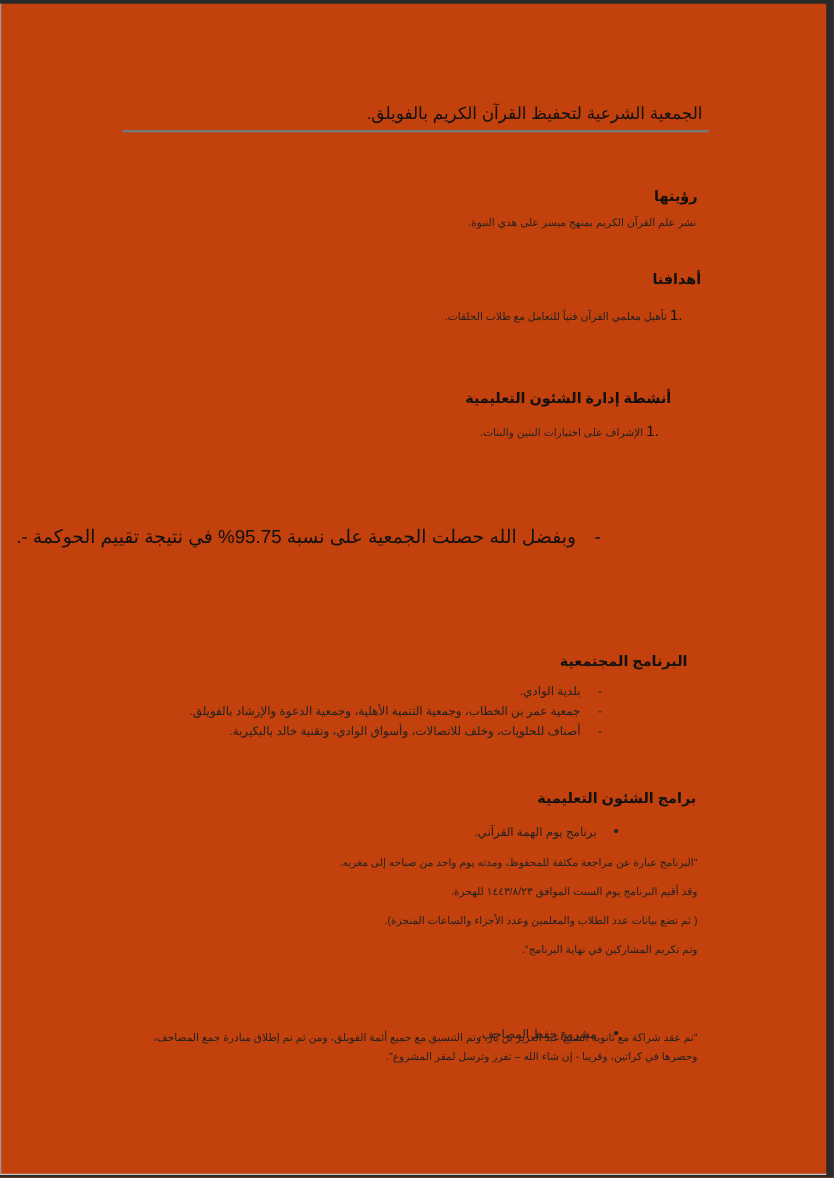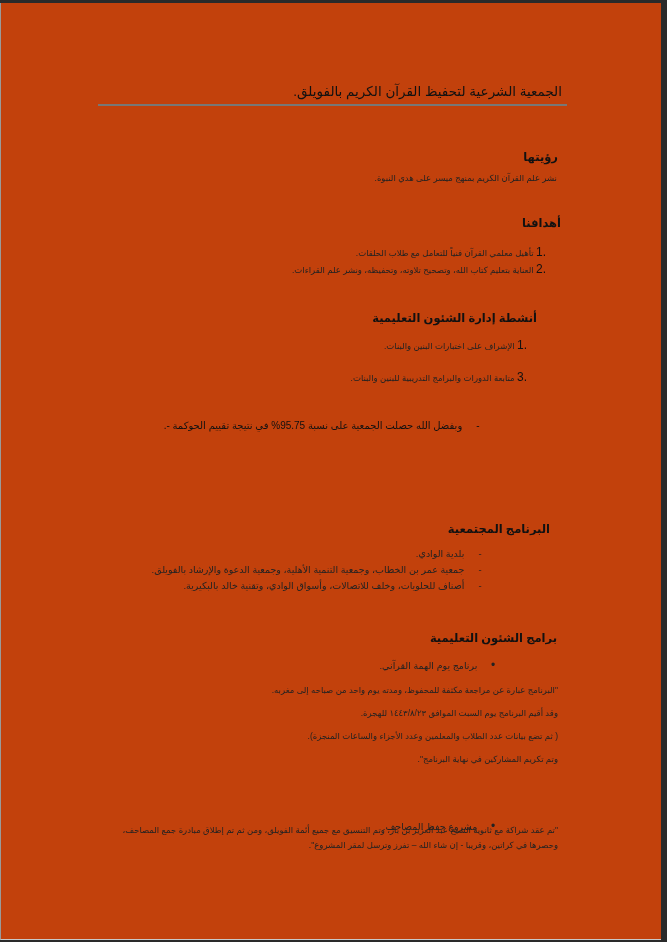--- a/index.html
+++ b/index.html
@@ -13,54 +13,46 @@
     position:absolute; left:0; top:3px; width:661px; height:937px;
     background:#c2410c; border-left:1px solid #9a9a9a; border-bottom:1px solid #c8c8c8;
     box-sizing:border-box;
   }
   .abs { position:absolute; direction:rtl; text-align:right; white-space:nowrap; }
   .title { right:99px; top:80px; font-size:13.5px; }
   .title-rule { position:absolute; left:97px; width:469px; top:101px; height:2px; background:#777; }
   .h { font-weight:bold; font-size:11.5px; }
   .p { font-size:8.5px; color:#222; }
   .pl { font-size:9.5px; color:#222; }
-  .lg { font-size:10px; color:#111; }
+  .lg { font-size:15px; color:#111; }
   .num { font-family:"Liberation Sans", sans-serif; font-size:12px; display:inline-block; width:22px; text-align:left; direction:ltr; color:#111; }
   .dash { display:inline-block; width:26px; text-align:center; }
   .bullet { display:inline-block; width:26px; text-align:center; font-size:12px; }
 </style>
 </head>
 <body>
 
 <div class="page">
 
   <div class="abs title">الجمعية الشرعية لتحفيظ القرآن الكريم بالفويلق.</div>
   <div class="title-rule"></div>
 
   <div class="abs h" style="right:103px; top:147px;">رؤيتها</div>
   <div class="abs p" style="right:104px; top:170px;">نشر علم القرآن الكريم بمنهج ميسر على هدي النبوة.</div>
 
   <div class="abs h" style="right:100px; top:213px;">أهدافنا</div>
   <div class="abs p" style="right:103px; top:242px;">
     <span class="num">1.</span>
     <span>تأهيل معلمي القرآن فنياً للتعامل مع طلاب الحلقات.</span>
   </div>
-  <div class="abs p" style="right:103px; top:259px;">
-    <span class="num">2.</span>
-    <span>العناية بتعليم كتاب الله، وتصحيح تلاوته، وتحفيظه، ونشر علم القراءات.</span>
-  </div>
 
   <div class="abs h" style="right:124px; top:308px;">أنشطة إدارة الشئون التعليمية</div>
   <div class="abs p" style="right:122px; top:335px;">
     <span class="num">1.</span>
     <span>الإشراف على اختبارات البنين والبنات.</span>
-  </div>
-  <div class="abs p" style="right:122px; top:367px;">
-    <span class="num">3.</span>
-    <span>متابعة الدورات والبرامج التدريبية للبنين والبنات.</span>
   </div>
 
   <div class="abs lg" style="right:170px; top:417px;">
     <span class="dash">-</span>
     <span>وبفضل الله حصلت الجمعية على نسبة 95.75% في نتيجة تقييم الحوكمة -.</span>
   </div>
 
 
   <div class="abs h" style="right:111px; top:519px;">البرنامج المجتمعية</div>
   <div class="abs pl" style="right:168px; top:545px;">

